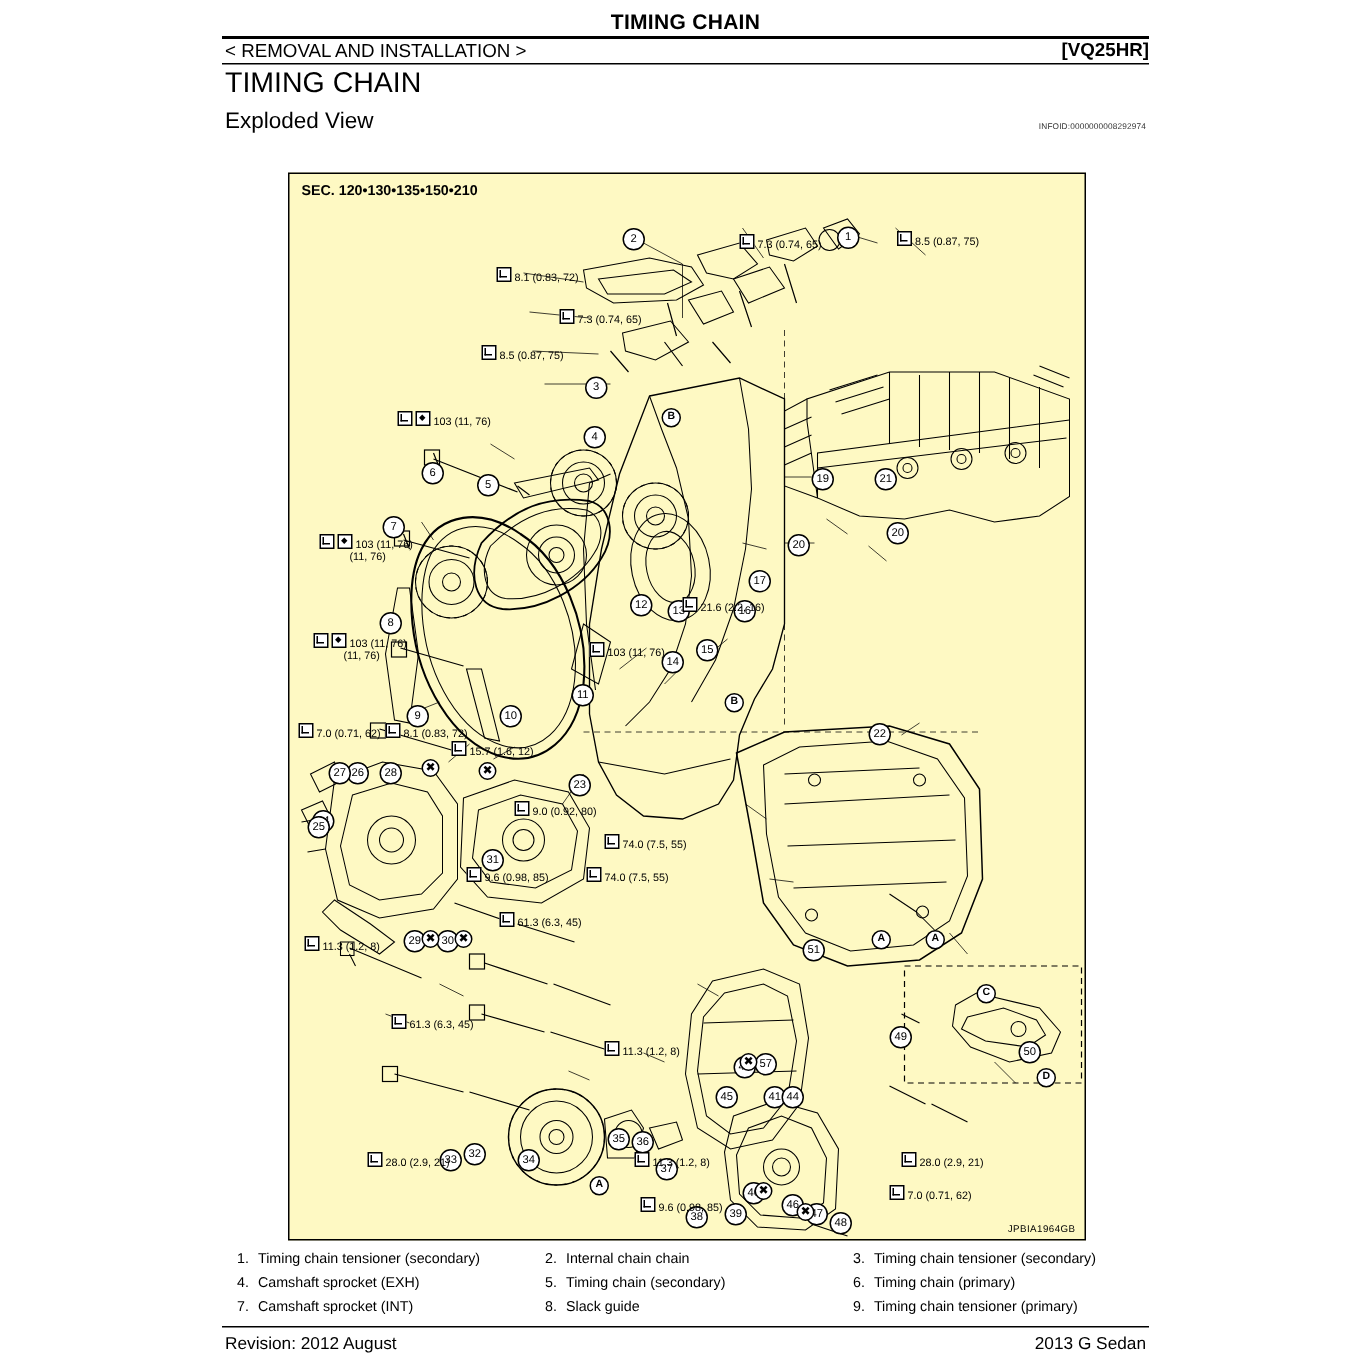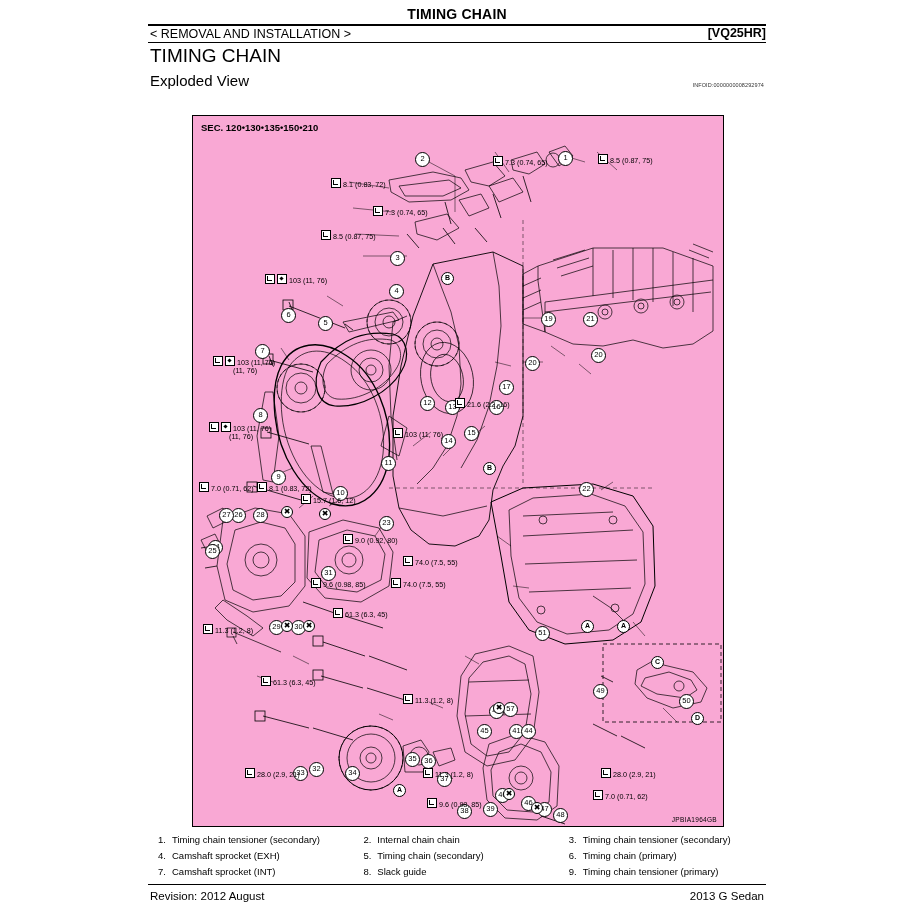--- a/index.html
+++ b/index.html
@@ -85,21 +85,21 @@
   }
 
   
   .figure {
     position: absolute;
     left: 192px;
     top: 115px;
     width: 530px;
     height: 710px;
     border: 1.5px solid #000;
-    background: #f9a8d4;
+    background: #fef9c3;
     overflow: hidden;
   }
   .sec-label {
     position: absolute;
     left: 8px;
     top: 6px;
     font-size: 9.5px;
     font-weight: bold;
   }
   .fig-id {
@@ -459,21 +459,21 @@
 
     <div class="cnum" style="left:222px; top:36px;">2</div>
     <div class="cnum" style="left:365px; top:35px;">1</div>
     <div class="cnum" style="left:197px; top:135px;">3</div>
     <div class="cnum" style="left:196px; top:168px;">4</div>
     <div class="cnum" style="left:125px; top:200px;">5</div>
     <div class="cnum" style="left:88px;  top:192px;">6</div>
     <div class="cnum" style="left:62px;  top:228px;">7</div>
     <div class="cnum" style="left:60px;  top:292px;">8</div>
     <div class="cnum" style="left:78px;  top:354px;">9</div>
-    <div class="cnum" style="left:140px; top:370px;">10</div>
+    <div class="cnum" style="left:140px; top:354px;">10</div>
     <div class="cnum" style="left:188px; top:340px;">11</div>
     <div class="cnum" style="left:227px; top:280px;">12</div>
     <div class="cnum" style="left:252px; top:284px;">13</div>
     <div class="cnum" style="left:248px; top:318px;">14</div>
     <div class="cnum" style="left:271px; top:310px;">15</div>
     <div class="cnum" style="left:296px; top:284px;">16</div>
     <div class="cnum" style="left:306px; top:264px;">17</div>
     <div class="cnum" style="left:332px; top:240px;">20</div>
     <div class="cnum" style="left:348px; top:196px;">19</div>
     <div class="cnum" style="left:398px; top:232px;">20</div>

